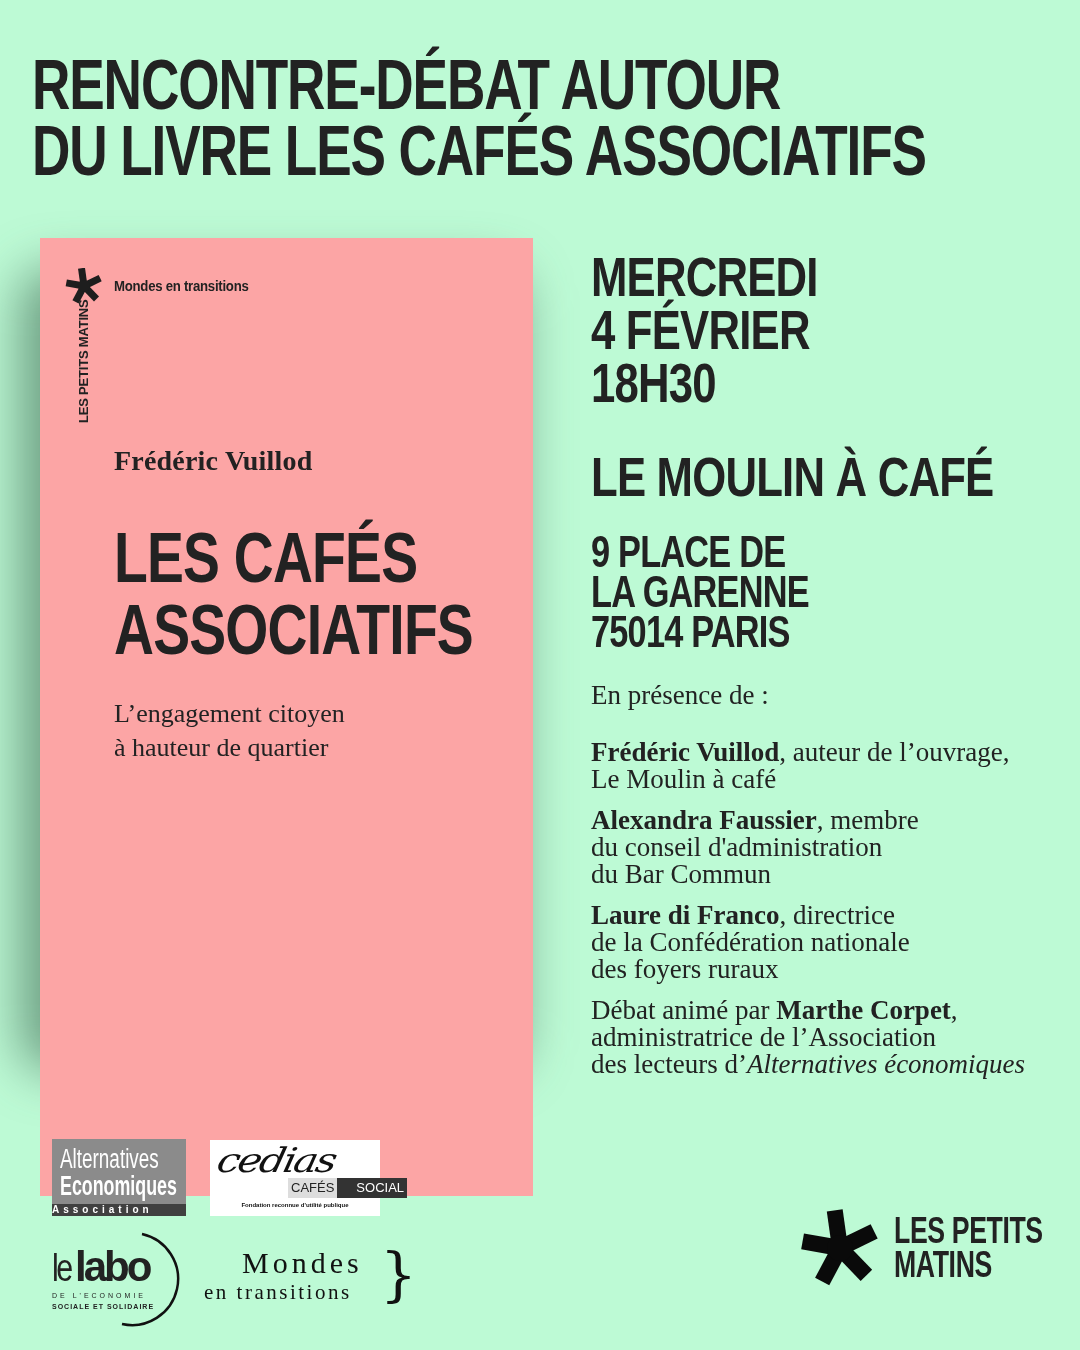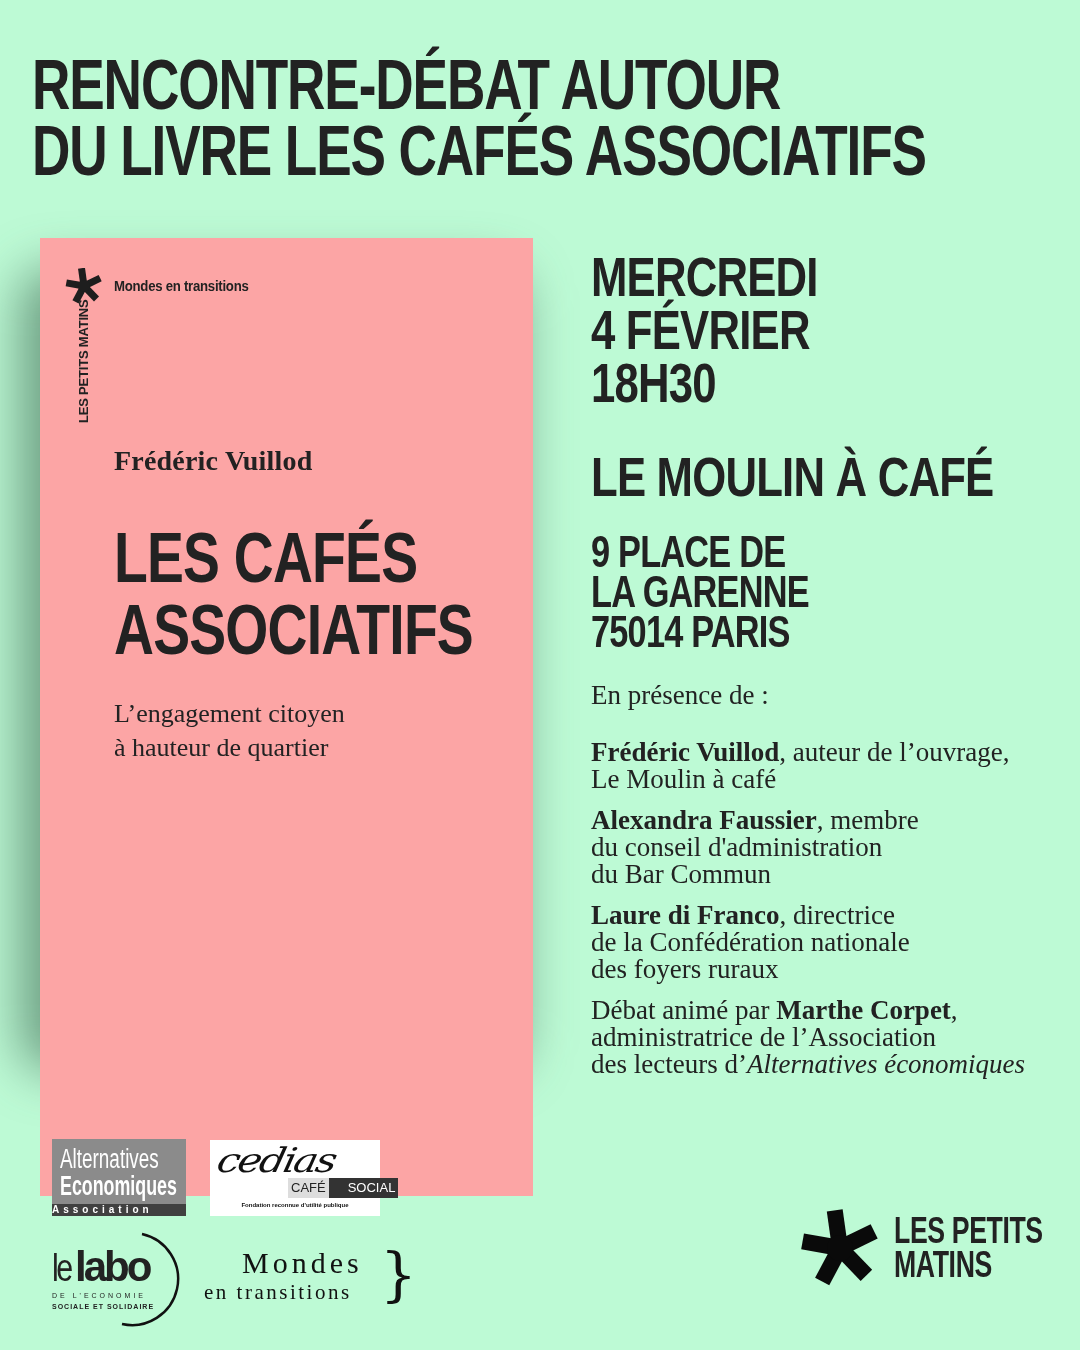--- a/index.html
+++ b/index.html
@@ -363,21 +363,21 @@
 
 <div class="logo-alt">
   <span class="a1">Alternatives</span>
   <span class="a2">Economiques</span>
   <div class="bar">Association</div>
 </div>
 
 <div class="logo-cedias">
   <span class="script">cedias</span>
   <div class="musee">
-    <span class="m1">CAFÉ</span>
+    <span class="m1">CAFÉS</span>
     <span class="m2">SOCIAL</span>
   </div>
   <div class="found">Fondation reconnue d'utilité publique</div>
 </div>
 
 <div class="logo-labo">
   <svg width="140" height="95" viewBox="0 0 140 95">
     <path d="M 92 2 A 46 46 0 0 1 72 92" fill="none" stroke="#111" stroke-width="2.5"></path>
   </svg>
   <span class="le">le</span>

